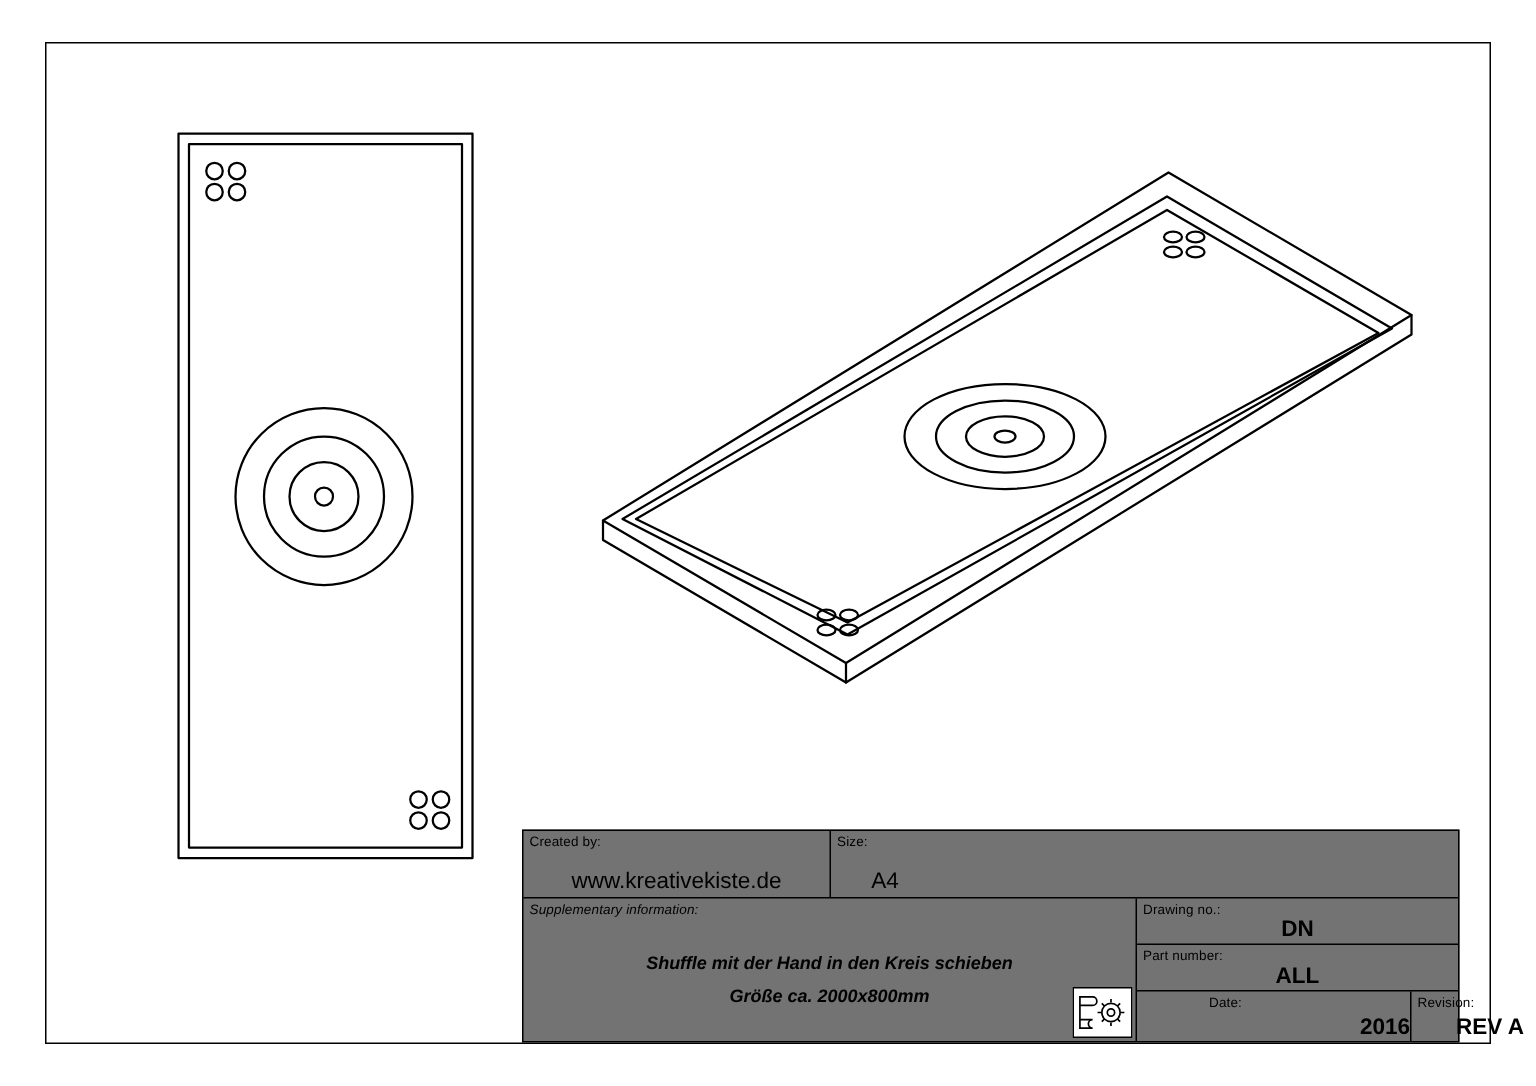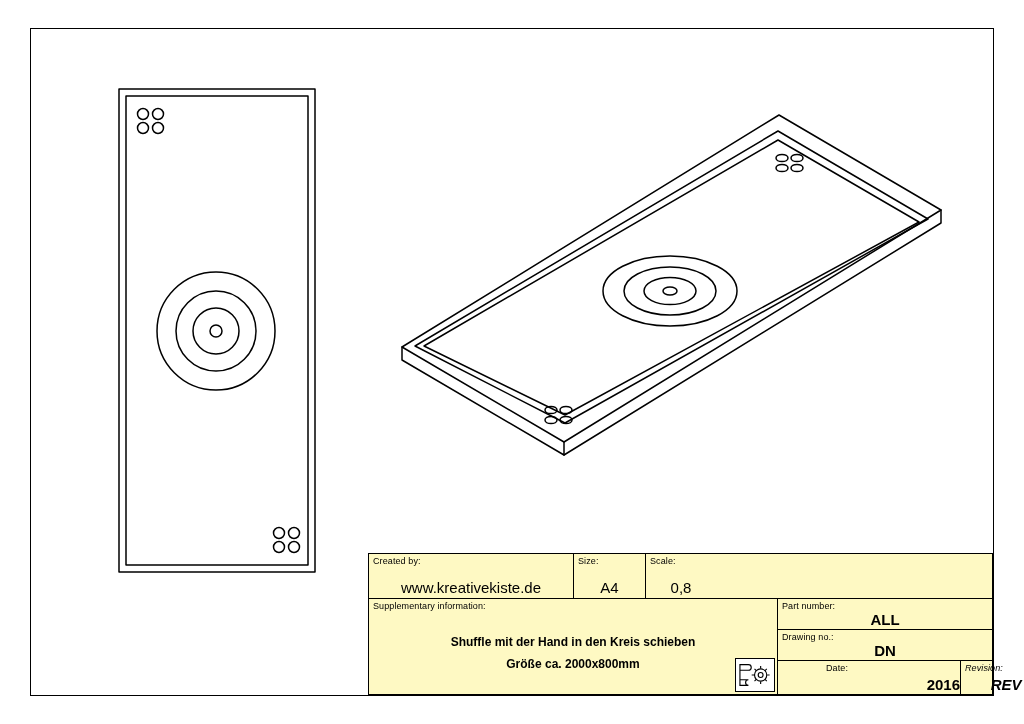--- a/index.html
+++ b/index.html
@@ -34,27 +34,27 @@
     position: absolute;
     left: 0;
     top: 0;
     width: 1024px;
     height: 724px;
     pointer-events: none;
   }
   
   .title-block {
     position: absolute;
-    left: 368px;
+    left: 348px;
     top: 553px;
     width: 625px;
     height: 142px;
     border: 1.4px solid #000;
     box-sizing: border-box;
-    background: #fef9c3;
+    background: #737373;
   }
   .tb-row {
     display: flex;
     box-sizing: border-box;
   }
   .tb-row-1 { height: 45px; }
   .tb-cell {
     position: relative;
     box-sizing: border-box;
     border-right: 1.4px solid #000;
@@ -84,20 +84,21 @@
   .c-sheet   { width: 72px; }
   .c-scale   { width: 70px; }
 
   
   .tb-row-2 { height: 95px; }
   .c-supp {
     width: 409px;
     border-right: 1.4px solid #000;
     position: relative;
     box-sizing: border-box;
+    font-style: italic;
   }
   .supp-text {
     position: absolute;
     left: 0;
     width: 100%;
     text-align: center;
     font-size: 12px;
     font-weight: bold;
   }
   .supp-line1 { top: 36px; }
@@ -121,21 +122,20 @@
   .rs-date .date-cell {
     width: 139px;
     position: relative;
     border-right: 1.4px solid #000;
     box-sizing: border-box;
   }
   .rs-date .rev-cell {
     width: 75px;
     position: relative;
     box-sizing: border-box;
-    font-style: italic;
   }
   .rs-value {
     position: absolute;
     width: 100%;
     text-align: right;
     bottom: 1px;
     font-size: 15px;
     font-weight: bold;
   }
   .rs-value.indent { text-align: center; }
@@ -227,24 +227,20 @@
 
     <div class="tb-row tb-row-1" style="border-bottom:1.4px solid #000;">
       <div class="tb-cell c-created">
         <span class="tb-label">Created by:</span>
         <span class="tb-value">www.kreativekiste.de</span>
       </div>
       <div class="tb-cell c-size">
         <span class="tb-label">Size:</span>
         <span class="tb-value">A4</span>
       </div>
-      <div class="tb-cell c-scale">
-        <span class="tb-label">Scale:</span>
-        <span class="tb-value">0,8</span>
-      </div>
     </div>
 
     <div class="tb-row tb-row-2">
       <div class="c-supp">
         <span class="tb-label">Supplementary information:</span>
         <span class="supp-text supp-line1">Shuffle mit der Hand in den Kreis schieben</span>
         <span class="supp-text supp-line2">Größe ca. 2000x800mm</span>
 
         <div class="gear-box">
           <svg viewBox="0 0 40 34" width="38" height="32" style="display:block;">
@@ -254,27 +250,27 @@
 
               <circle cx="26" cy="17" r="6.5"></circle>
               <circle cx="26" cy="17" r="2.6"></circle>
               <path d="M26 7.5 v2.5 M26 24 v2.5 M16.5 17 h2.5 M33 17 h2.5 M19.5 10.5 l1.8 1.8 M30.7 21.7 l1.8 1.8 M32.5 10.5 l-1.8 1.8 M21.3 21.7 l-1.8 1.8"></path>
             </g>
           </svg>
         </div>
       </div>
 
       <div class="c-right-stack">
+        <div class="rs-row rs-draw">
+          <span class="tb-label">Drawing no.:</span>
+          <span class="rs-value indent">DN</span>
+        </div>
         <div class="rs-row rs-part">
           <span class="tb-label">Part number:</span>
           <span class="rs-value indent">ALL</span>
-        </div>
-        <div class="rs-row rs-draw">
-          <span class="tb-label">Drawing no.:</span>
-          <span class="rs-value indent">DN</span>
         </div>
         <div class="rs-row rs-date">
           <div class="date-cell">
             <span class="tb-label">Date:</span>
             <span class="rs-value">2016</span>
           </div>
           <div class="rev-cell">
             <span class="tb-label">Revision:</span>
             <span class="rs-value">REV A</span>
           </div>

